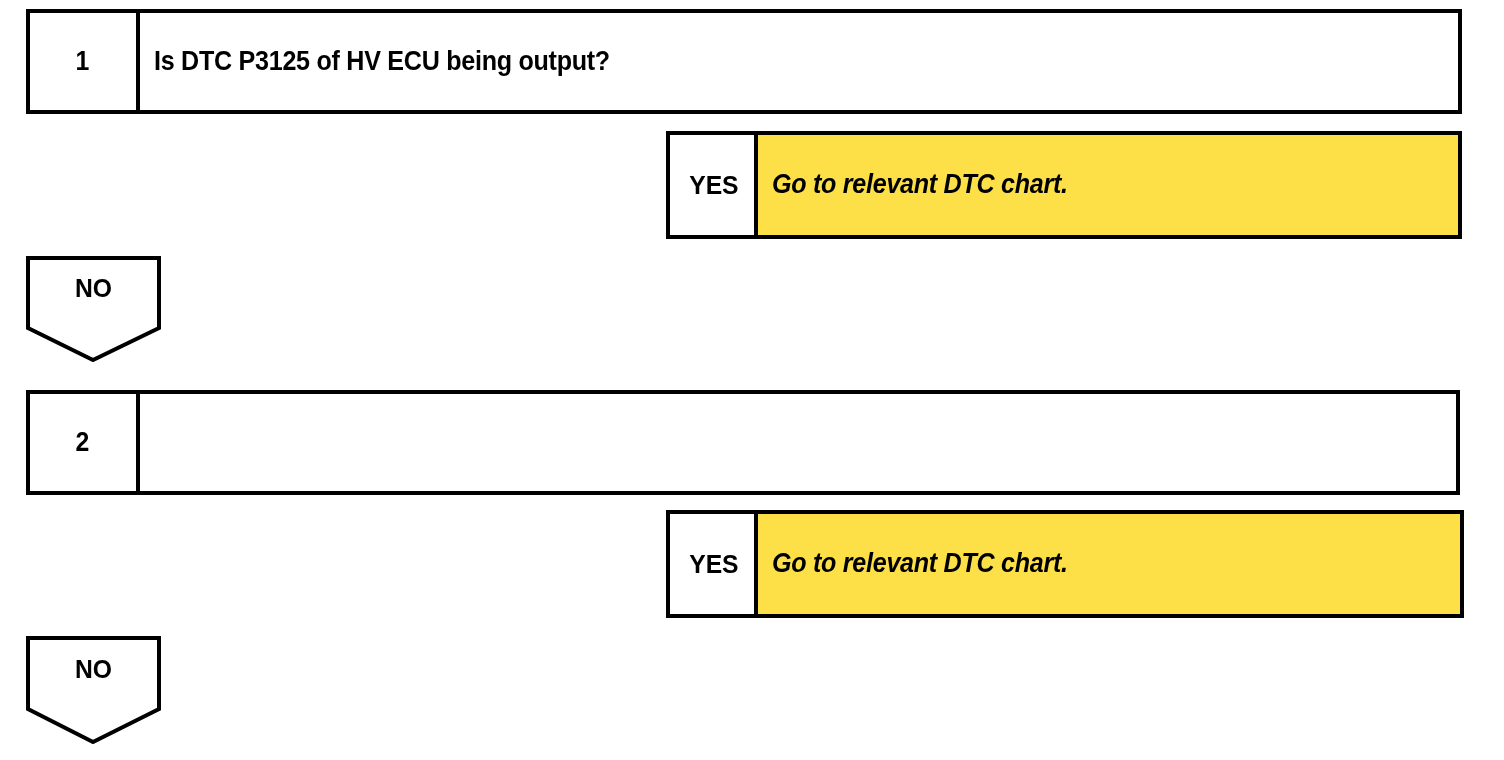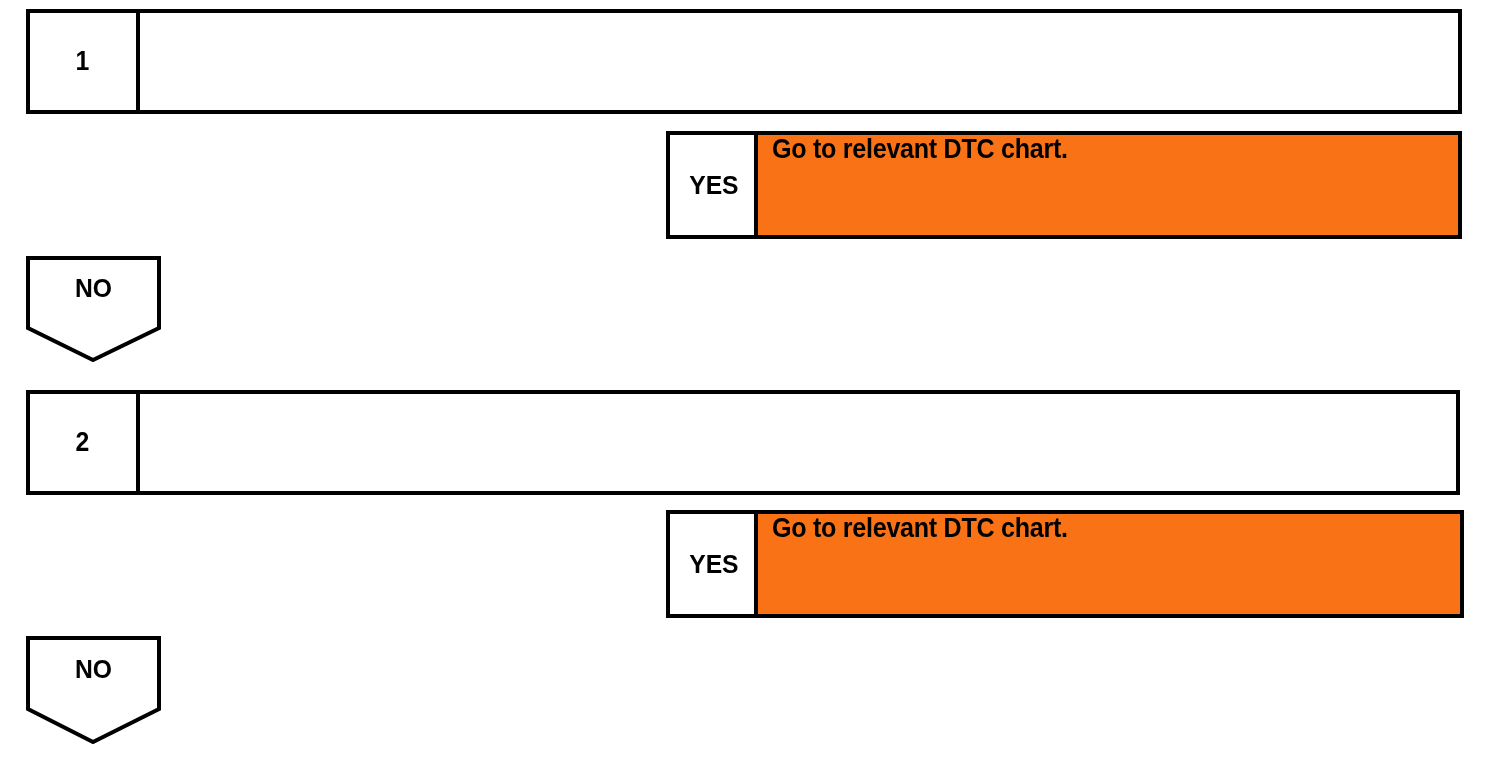--- a/index.html
+++ b/index.html
@@ -62,25 +62,26 @@
     letter-spacing: -0.3px;
     transform: scaleX(0.93);
     transform-origin: left center;
     white-space: nowrap;
   }
 
   
   .result-box {
     position: absolute;
     border: 4px solid #000;
-    background: #f97316;
+    background: #fde047;
     box-sizing: border-box;
     display: flex;
-    align-items: flex-start;
+    align-items: center;
     padding-left: 14px;
+    font-style: italic;
   }
   .result-text {
     font-size: 27px;
     font-weight: bold;
     line-height: 1.1;
     letter-spacing: -0.3px;
     transform: scaleX(0.93);
     transform-origin: left center;
     white-space: nowrap;
   }
@@ -138,20 +139,23 @@
 </style>
 </head>
 <body>
 
 <div class="flow-root">
 
   <div class="step-row" style="left:26px; top:9px; width:1436px; height:105px;">
     <div class="step-number-cell">
       <span class="step-number">1</span>
     </div>
+    <div class="step-question-cell">
+      <span class="step-question">Is DTC P3125 of HV ECU being output?</span>
+    </div>
   </div>
 
   <div class="yes-arrow" style="left:623px; top:131px; width:126px; height:108px;">
     <svg viewBox="0 0 126 108" preserveAspectRatio="none">
       <polygon points="2,2 96,2 124,54 96,106 2,106" fill="#ffffff" stroke="#000000" stroke-width="4" stroke-linejoin="miter"></polygon>
     </svg>
     <span class="arrow-label">YES</span>
   </div>
 
   <div class="result-box" style="left:754px; top:131px; width:708px; height:108px;">

